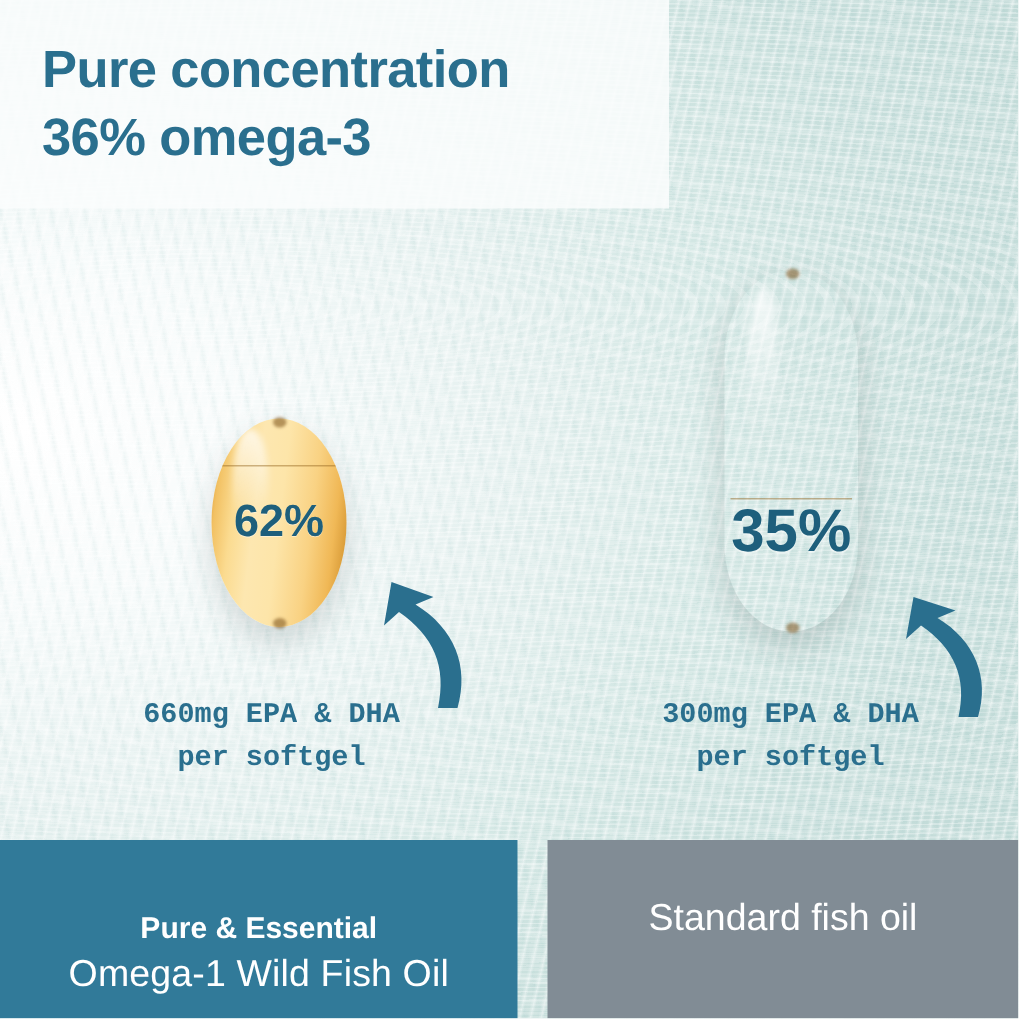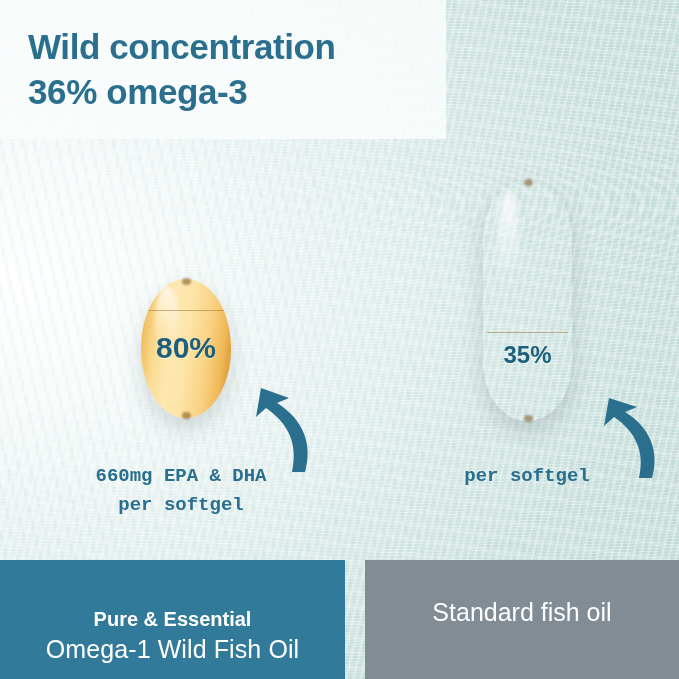--- a/index.html
+++ b/index.html
@@ -103,21 +103,21 @@
   .cap-nub.top{top:-1px;}
   .cap-nub.bot{bottom:-1px;}
   .cap-label{
     position:absolute;left:0;right:0;
     text-align:center;
     color:#1e5f7c;
     font-weight:bold;
     text-shadow:0 1px 0 rgba(255,255,255,.45);
   }
   #cap-small .cap-label{top:50%;transform:translateY(-52%);font-size:30px;}
-  #cap-large .cap-label{top:73%;transform:translateY(-52%);font-size:24px;}
+  #cap-large .cap-label{top:73%;transform:translateY(-52%);font-size:40px;}
 
   
   .arrow{position:absolute;}
   #arrow-left{left:243px;top:386px;width:76px;height:88px;}
   #arrow-right{left:592px;top:396px;width:74px;height:84px;}
 
   
   .caption{
     position:absolute;text-align:center;
     color:#2a6f8e;font-weight:bold;font-size:19px;line-height:1.55;font-family:Liberation Mono, monospace;
@@ -144,32 +144,32 @@
   .footer-right .std{font-size:25px;line-height:1.3;}
 </style>
 </head>
 <body>
 
 <div class="stage">
   <div class="texture"></div>
   <div class="texture2"></div>
 
   <div class="banner">
-    <div class="line">Wild concentration</div>
+    <div class="line">Pure concentration</div>
     <div class="line">36% omega-3</div>
   </div>
 
   <div class="capsule" id="cap-small">
     <div class="cap-body">
       <div class="cap-gloss"></div>
       <div class="cap-seam"></div>
     </div>
     <div class="cap-nub top"></div>
     <div class="cap-nub bot"></div>
-    <div class="cap-label">80%</div>
+    <div class="cap-label">62%</div>
   </div>
 
   <div class="capsule" id="cap-large">
     <div class="cap-body">
       <div class="cap-gloss"></div>
       <div class="cap-seam"></div>
     </div>
     <div class="cap-nub top"></div>
     <div class="cap-nub bot"></div>
     <div class="cap-label">35%</div>
@@ -180,20 +180,21 @@
   </svg>
   <svg class="arrow" id="arrow-right" viewBox="0 0 74 84">
     <path d="M60 82 C 68 56, 58 31, 33 16 L 45 11 L 17 2 L 12 30 L 22 21 C 44 36, 53 56, 47 82 Z" fill="#2a6f8e"></path>
   </svg>
 
   <div class="caption" id="caption-left">
     <div>660mg EPA &amp; DHA</div>
     <div>per softgel</div>
   </div>
   <div class="caption" id="caption-right">
+    <div>300mg EPA &amp; DHA</div>
     <div>per softgel</div>
   </div>
 
   <div class="footer">
     <div class="footer-left">
       <div class="brand">Pure &amp; Essential</div>
       <div class="product">Omega-1 Wild Fish Oil</div>
     </div>
     <div class="footer-right">
       <div class="std">Standard fish oil</div>

